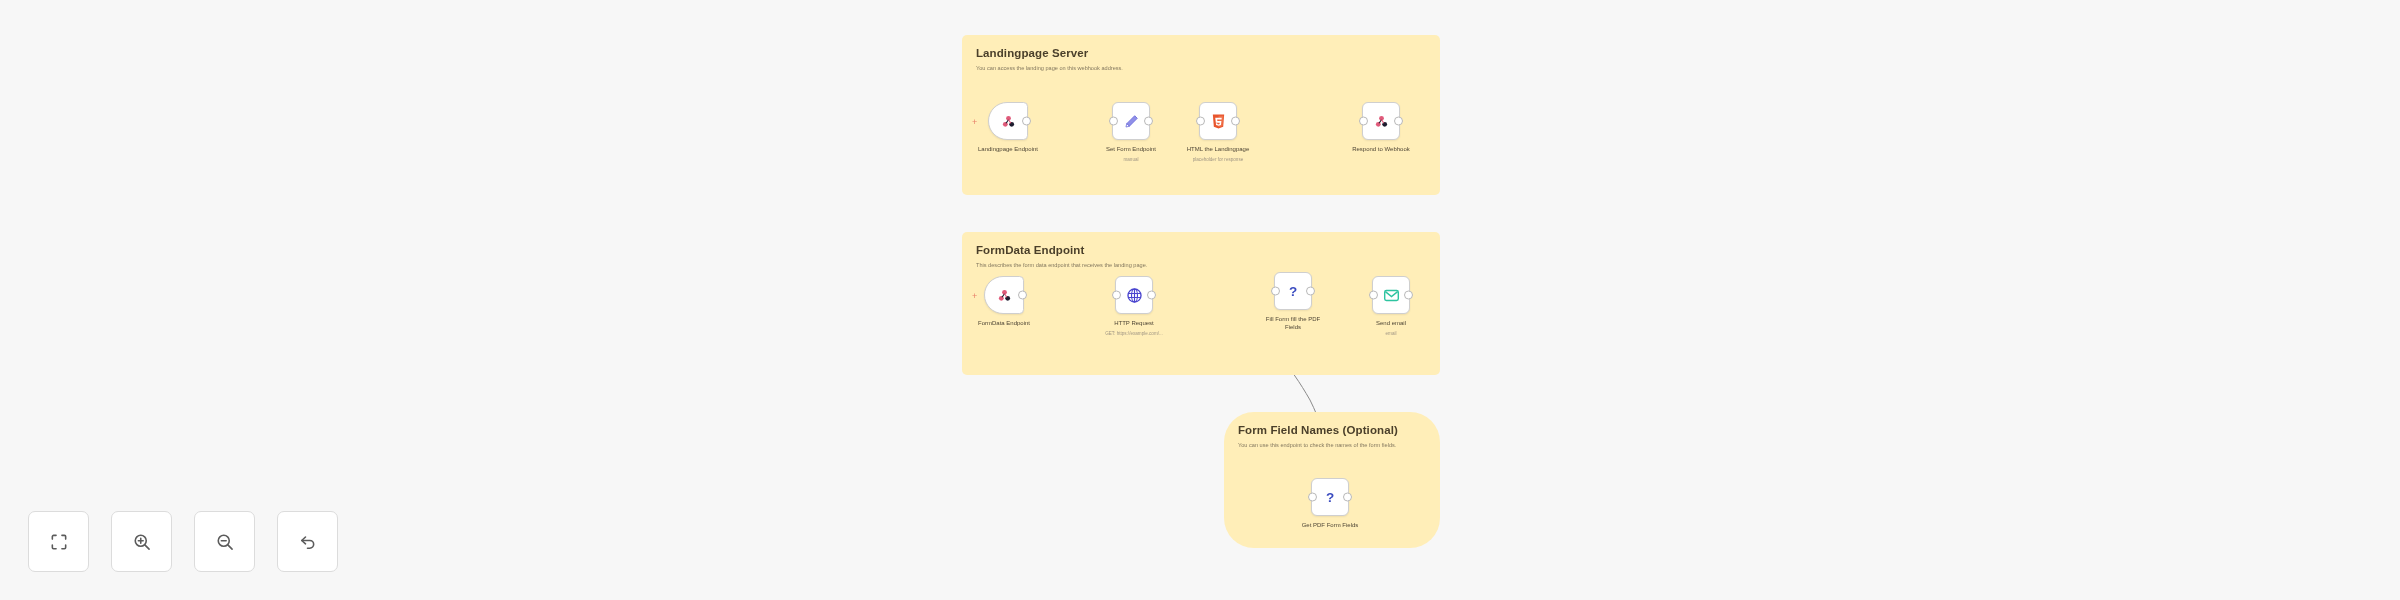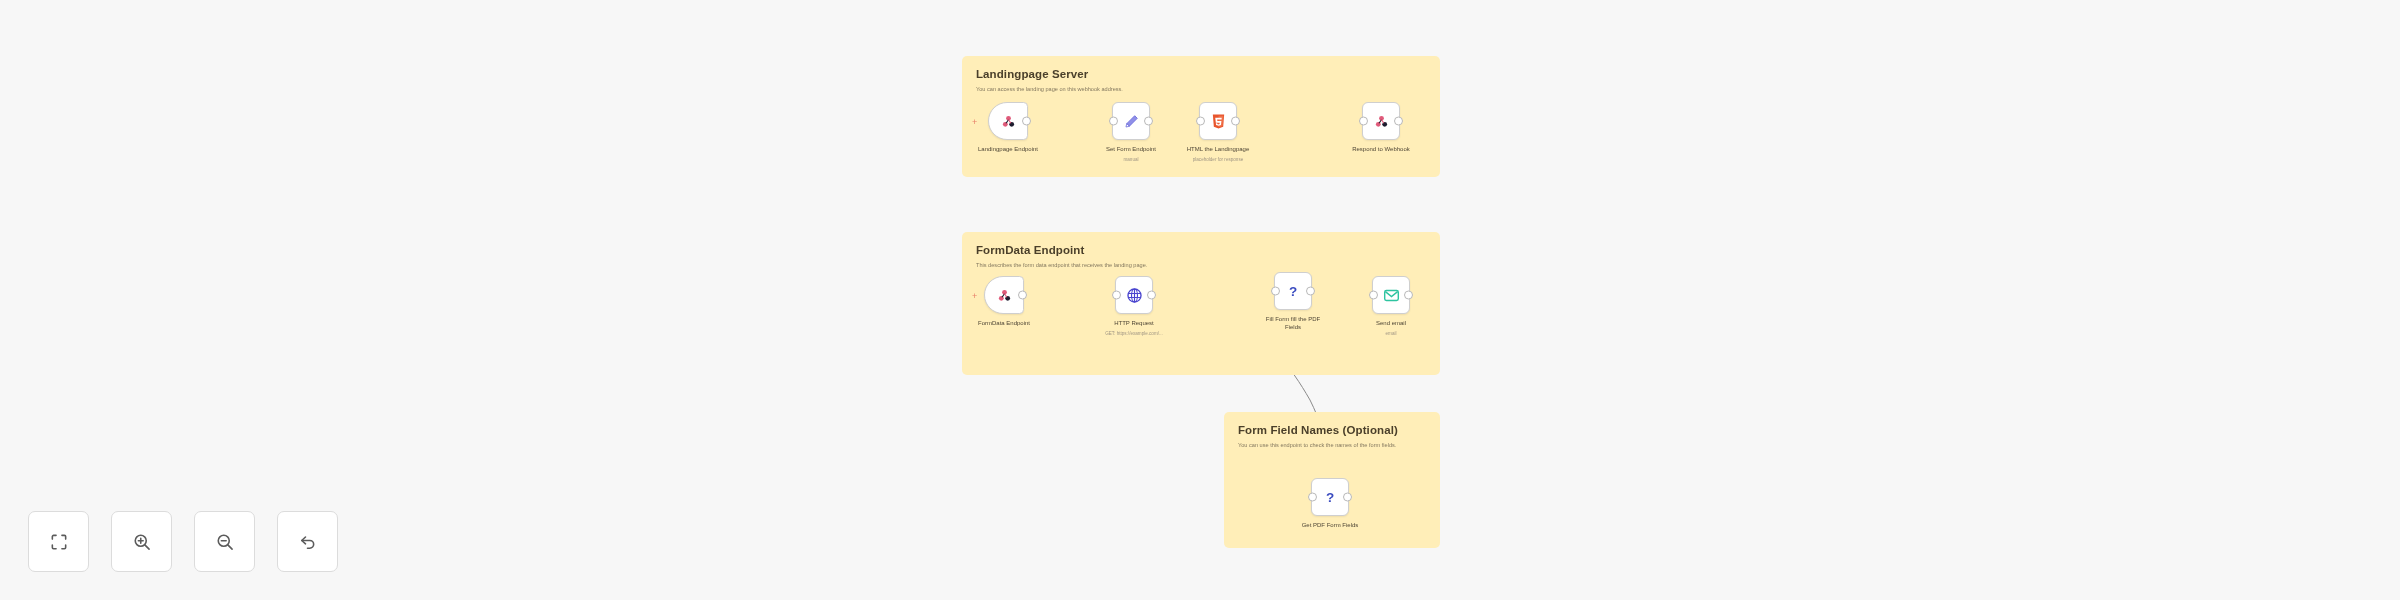--- a/index.html
+++ b/index.html
@@ -157,21 +157,21 @@
     <path d="M 1026 121 L 1110 121" stroke="#8a8a8a" stroke-width="1" fill="none" marker-end="url(#arrow)"></path>
     <path d="M 1152 121 L 1197 121" stroke="#8a8a8a" stroke-width="1" fill="none" marker-end="url(#arrow)"></path>
     <path d="M 1242 121 L 1360 121" stroke="#8a8a8a" stroke-width="1" fill="none" marker-end="url(#arrow)"></path>
 
     <path d="M 1022 295 L 1110 295" stroke="#8a8a8a" stroke-width="1" fill="none" marker-end="url(#arrow)"></path>
     <path d="M 1155 295 C 1210 293, 1240 270, 1272 272" stroke="#8a8a8a" stroke-width="1" fill="none" marker-end="url(#arrow)"></path>
     <path d="M 1155 297 C 1230 310, 1270 330, 1310 400 C 1330 440, 1330 470, 1330 478" stroke="#8a8a8a" stroke-width="1" fill="none" marker-end="url(#arrow)"></path>
     <path d="M 1312 300 C 1330 312, 1355 300, 1370 294" stroke="#8a8a8a" stroke-width="1" fill="none" marker-end="url(#arrow)"></path>
   </svg>
 
-  <div class="sticky" style="left:962px; top:56px; width:478px; height:121px;">
+  <div class="sticky" style="left:962px; top:35px; width:478px; height:160px;">
     <div class="sticky-title">Landingpage Server</div>
     <div class="sticky-sub">You can access the landing page on this webhook address.</div>
   </div>
 
   <div class="plus-marker" style="left:972px; top:118px;">+</div>
 
   <div class="node trigger" style="left:988px; top:102px;">
     <span>
       <svg width="17" height="17" viewBox="0 0 24 24">
         <circle cx="7.5" cy="16" r="3.4" fill="#e05a7a"></circle>
@@ -280,21 +280,21 @@
         <rect x="2.4" y="5" width="19.2" height="14" rx="2.4" fill="none" stroke="#2ec4a0" stroke-width="2"></rect>
         <path d="M3.4 6.6 L12 13.4 L20.6 6.6" fill="none" stroke="#2ec4a0" stroke-width="2"></path>
       </svg>
     </span>
     <span class="port left"></span>
     <span class="port right"></span>
     <span class="node-label">Send email</span>
     <span class="node-sublabel">email</span>
   </div>
 
-  <div class="sticky" style="left:1224px; top:412px; width:216px; height:136px;">
+  <div class="sticky" style="left:1224px; top:412px; width:216px; height:136px;border-radius:30px;">
     <div class="sticky-title">Form Field Names (Optional)</div>
     <div class="sticky-sub">You can use this endpoint to check the names of the form fields.</div>
   </div>
 
   <div class="node" style="left:1311px; top:478px;">
     <span>
       <svg width="18" height="18" viewBox="0 0 24 24">
         <text x="12" y="18" font-family="Liberation Sans, sans-serif" font-size="18" font-weight="bold" fill="#3b4cc0" text-anchor="middle">?</text>
       </svg>
     </span>

